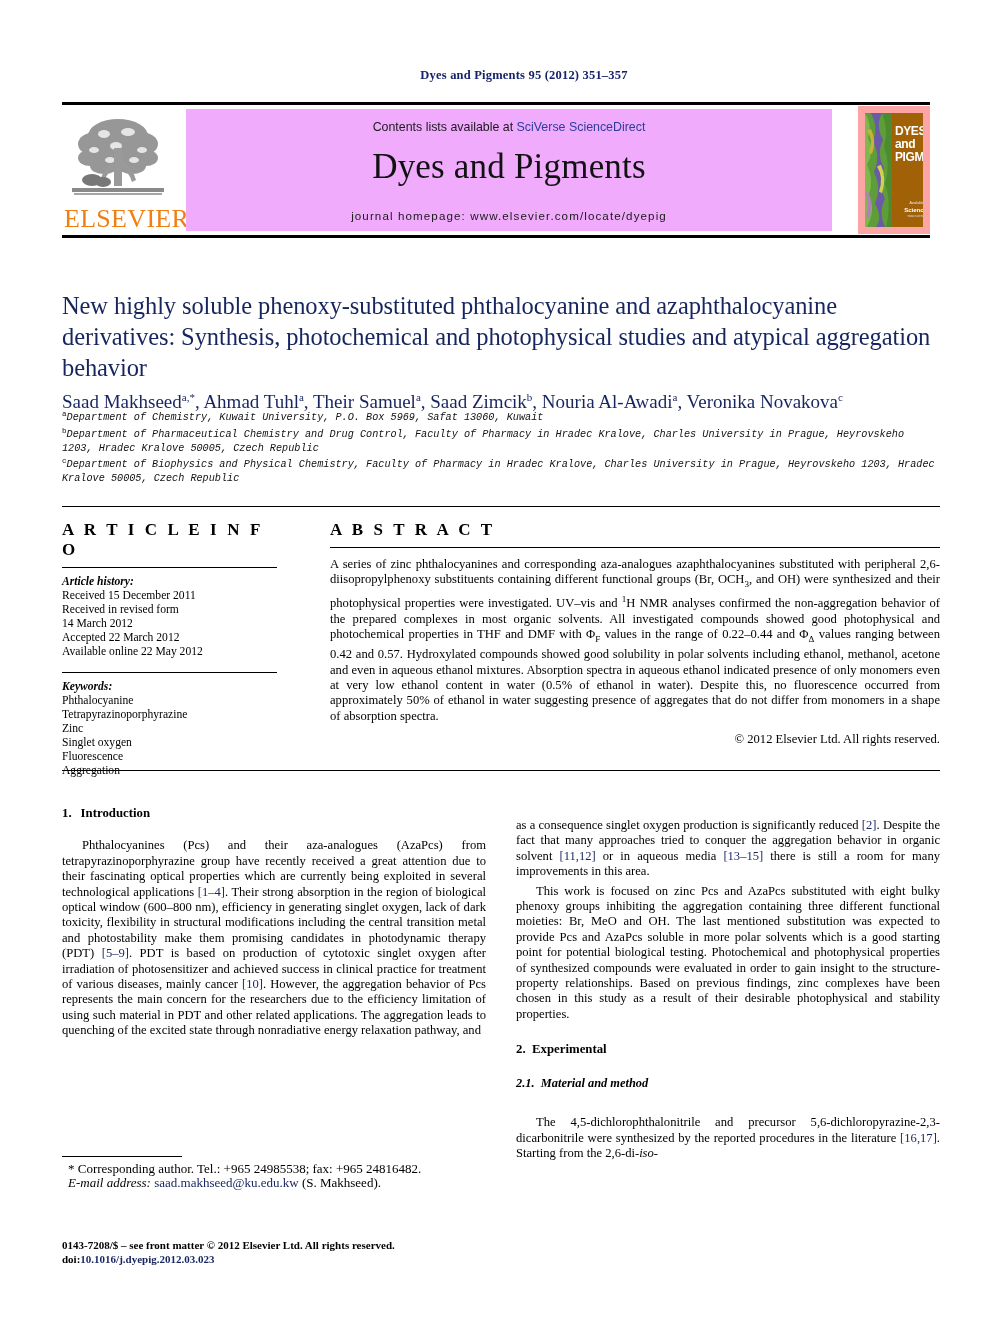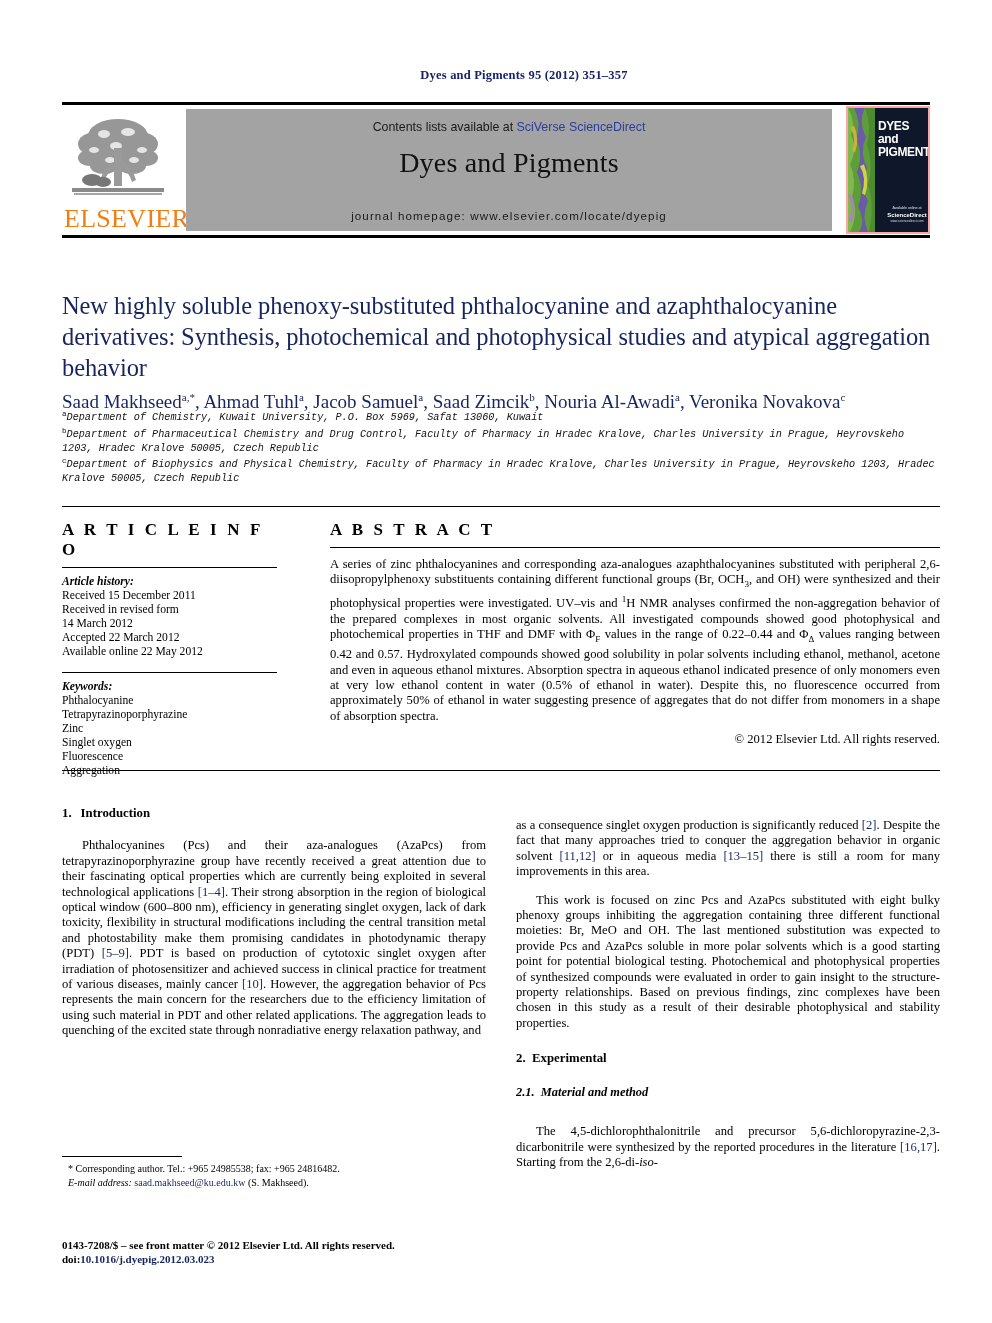--- a/index.html
+++ b/index.html
@@ -80,65 +80,65 @@
     font-size: 26px;
     letter-spacing: 0.3px;
     line-height: 22px;
   }
   .band {
     position: absolute;
     left: 124px;
     top: 7px;
     width: 646px;
     height: 122px;
-    background: #a3a3a3;
+    background: #f0abfc;
   }
   .band .contents-line {
     position: absolute;
     left: 0; top: 11px;
     width: 646px;
     text-align: center;
     font-family: "Liberation Sans", sans-serif;
     font-size: 12.4px;
     color: #1a1a1a;
   }
   .band .contents-line .sd {
     color: #2c3d9b;
   }
   .band .jtitle {
     position: absolute;
     left: 0; top: 38px;
     width: 646px;
     text-align: center;
     font-family: "Liberation Serif", serif;
-    font-size: 28px;
+    font-size: 35px;
     color: #111;
     letter-spacing: 0.2px;
   }
   .band .homepage {
     position: absolute;
     left: 0; bottom: 9px;
     width: 646px;
     text-align: center;
     font-family: "Liberation Sans", sans-serif;
     font-size: 11.6px;
     color: #1a1a1a;
     letter-spacing: 1.1px;
   }
 
   
   .cover {
     position: absolute;
     right: 0px;
     top: 4px;
-    width: 84px;
+    width: 72px;
     height: 128px;
-    background: #0f172a;
+    background: #a16207;
     overflow: hidden;
-    border: 2px solid #fca5a5;
+    border: 7px solid #fca5a5;
     box-sizing: border-box;
   }
   .cover .marble {
     position: absolute;
     left: 0; top: 0;
     width: 27px; height: 100%;
   }
   .cover .cov-title {
     position: absolute;
     left: 30px;
@@ -344,31 +344,31 @@
     margin-bottom: 17px;
   }
   .h3 {
     font-style: italic;
     font-weight: bold;
     font-size: 12.4px;
     margin-top: 18px;
     margin-bottom: 24px;
   }
   .para { text-indent: 20px; margin: 0; }
-  .para + .para { margin-top: 13px; }
+  .para + .para { margin-top: 4px; }
   .ref { color: #17255f; }
 
   
   .footnote {
     position: absolute;
     left: 62px;
     top: 1156px;
     width: 424px;
     font-family: "Liberation Serif", serif;
-    font-size: 10px;
+    font-size: 13px;
     line-height: 13.6px;
   }
   .footnote .fn-rule {
     width: 120px;
     height: 1px;
     background: #000;
     margin-bottom: 5px;
   }
   .footnote .fn-line { padding-left: 12px; text-indent: -6px; }
   .footnote .em { font-style: italic; font-weight: normal; }
@@ -458,21 +458,21 @@
         <span class="cf3">www.sciencedirect.com</span>
       </div>
     </div>
   </div>
 
   <div class="title">New highly soluble phenoxy-substituted phthalocyanine and azaphthalocyanine derivatives: Synthesis, photochemical and photophysical studies and atypical aggregation behavior</div>
 
   <div class="authors">
     <span><span>Saad Makhseed</span><sup>a,*</sup></span>,
     <span><span>Ahmad Tuhl</span><sup>a</sup></span>,
-    <span><span>Jacob Samuel</span><sup>a</sup></span>,
+    <span><span>Their Samuel</span><sup>a</sup></span>,
     <span><span>Saad Zimcik</span><sup>b</sup></span>,
     <span><span>Nouria Al-Awadi</span><sup>a</sup></span>,
     <span><span>Veronika Novakova</span><sup>c</sup></span>
   </div>
 
   <div class="affils">
     <span class="aff"><sup>a</sup><span>Department of Chemistry, Kuwait University, P.O. Box 5969, Safat 13060, Kuwait</span></span>
     <span class="aff"><sup>b</sup><span>Department of Pharmaceutical Chemistry and Drug Control, Faculty of Pharmacy in Hradec Kralove, Charles University in Prague, Heyrovskeho 1203, Hradec Kralove 50005, Czech Republic</span></span>
     <span class="aff"><sup>c</sup><span>Department of Biophysics and Physical Chemistry, Faculty of Pharmacy in Hradec Kralove, Charles University in Prague, Heyrovskeho 1203, Hradec Kralove 50005, Czech Republic</span></span>
   </div>

